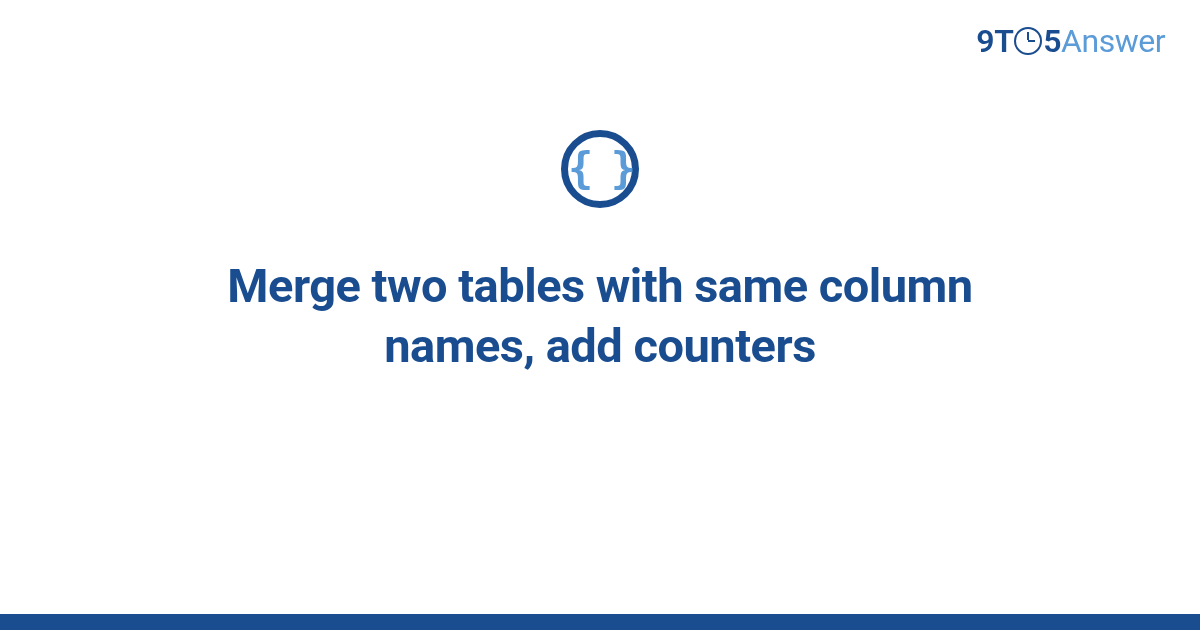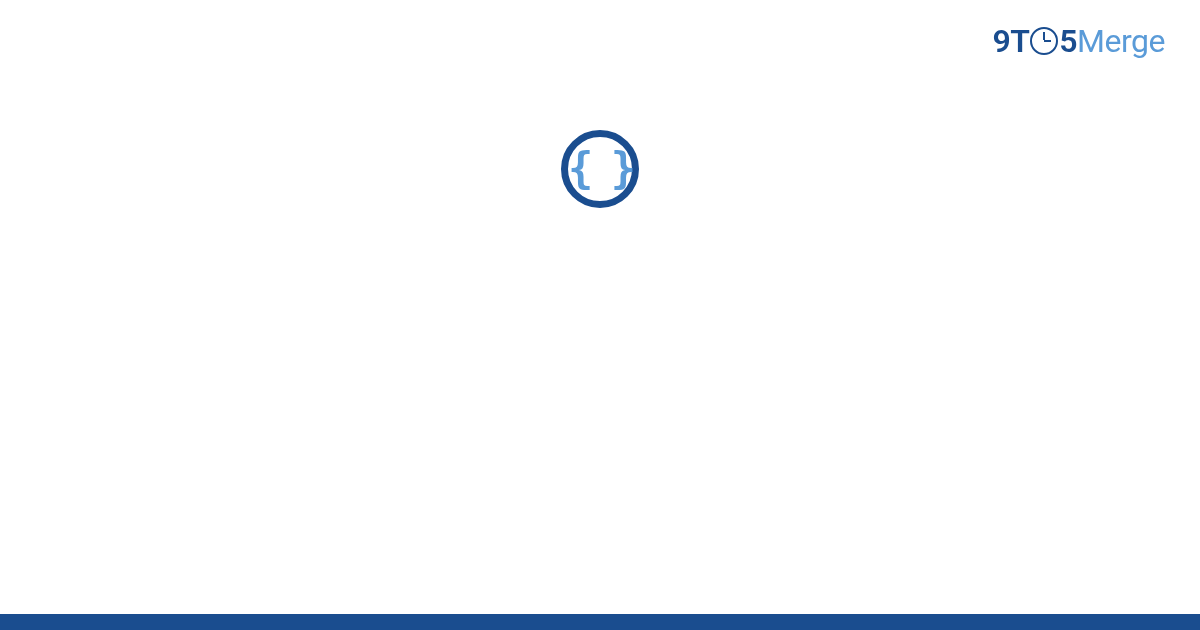--- a/index.html
+++ b/index.html
@@ -110,22 +110,23 @@
       left: 0;
       right: 0;
       height: 16px;
       background: #1a4d8f;
     }
   </style>
 </head>
 <body>
 
 <div class="logo-top-right">
-  <span class="logo-9t">9T</span><span class="logo-clock"></span><span class="logo-5">5</span><span class="logo-answer">Merge</span>
+  <span class="logo-9t">9T</span><span class="logo-clock"></span><span class="logo-5">5</span><span class="logo-answer">Answer</span>
 </div>
 
 <div class="center-content">
   <div class="center-icon">
     <span class="braces">{ }</span>
   </div>
+  <h1 class="title">Merge two tables with same column names, add counters</h1>
 </div>
 
 <div class="bottom-bar"></div>
 
 </body></html>

